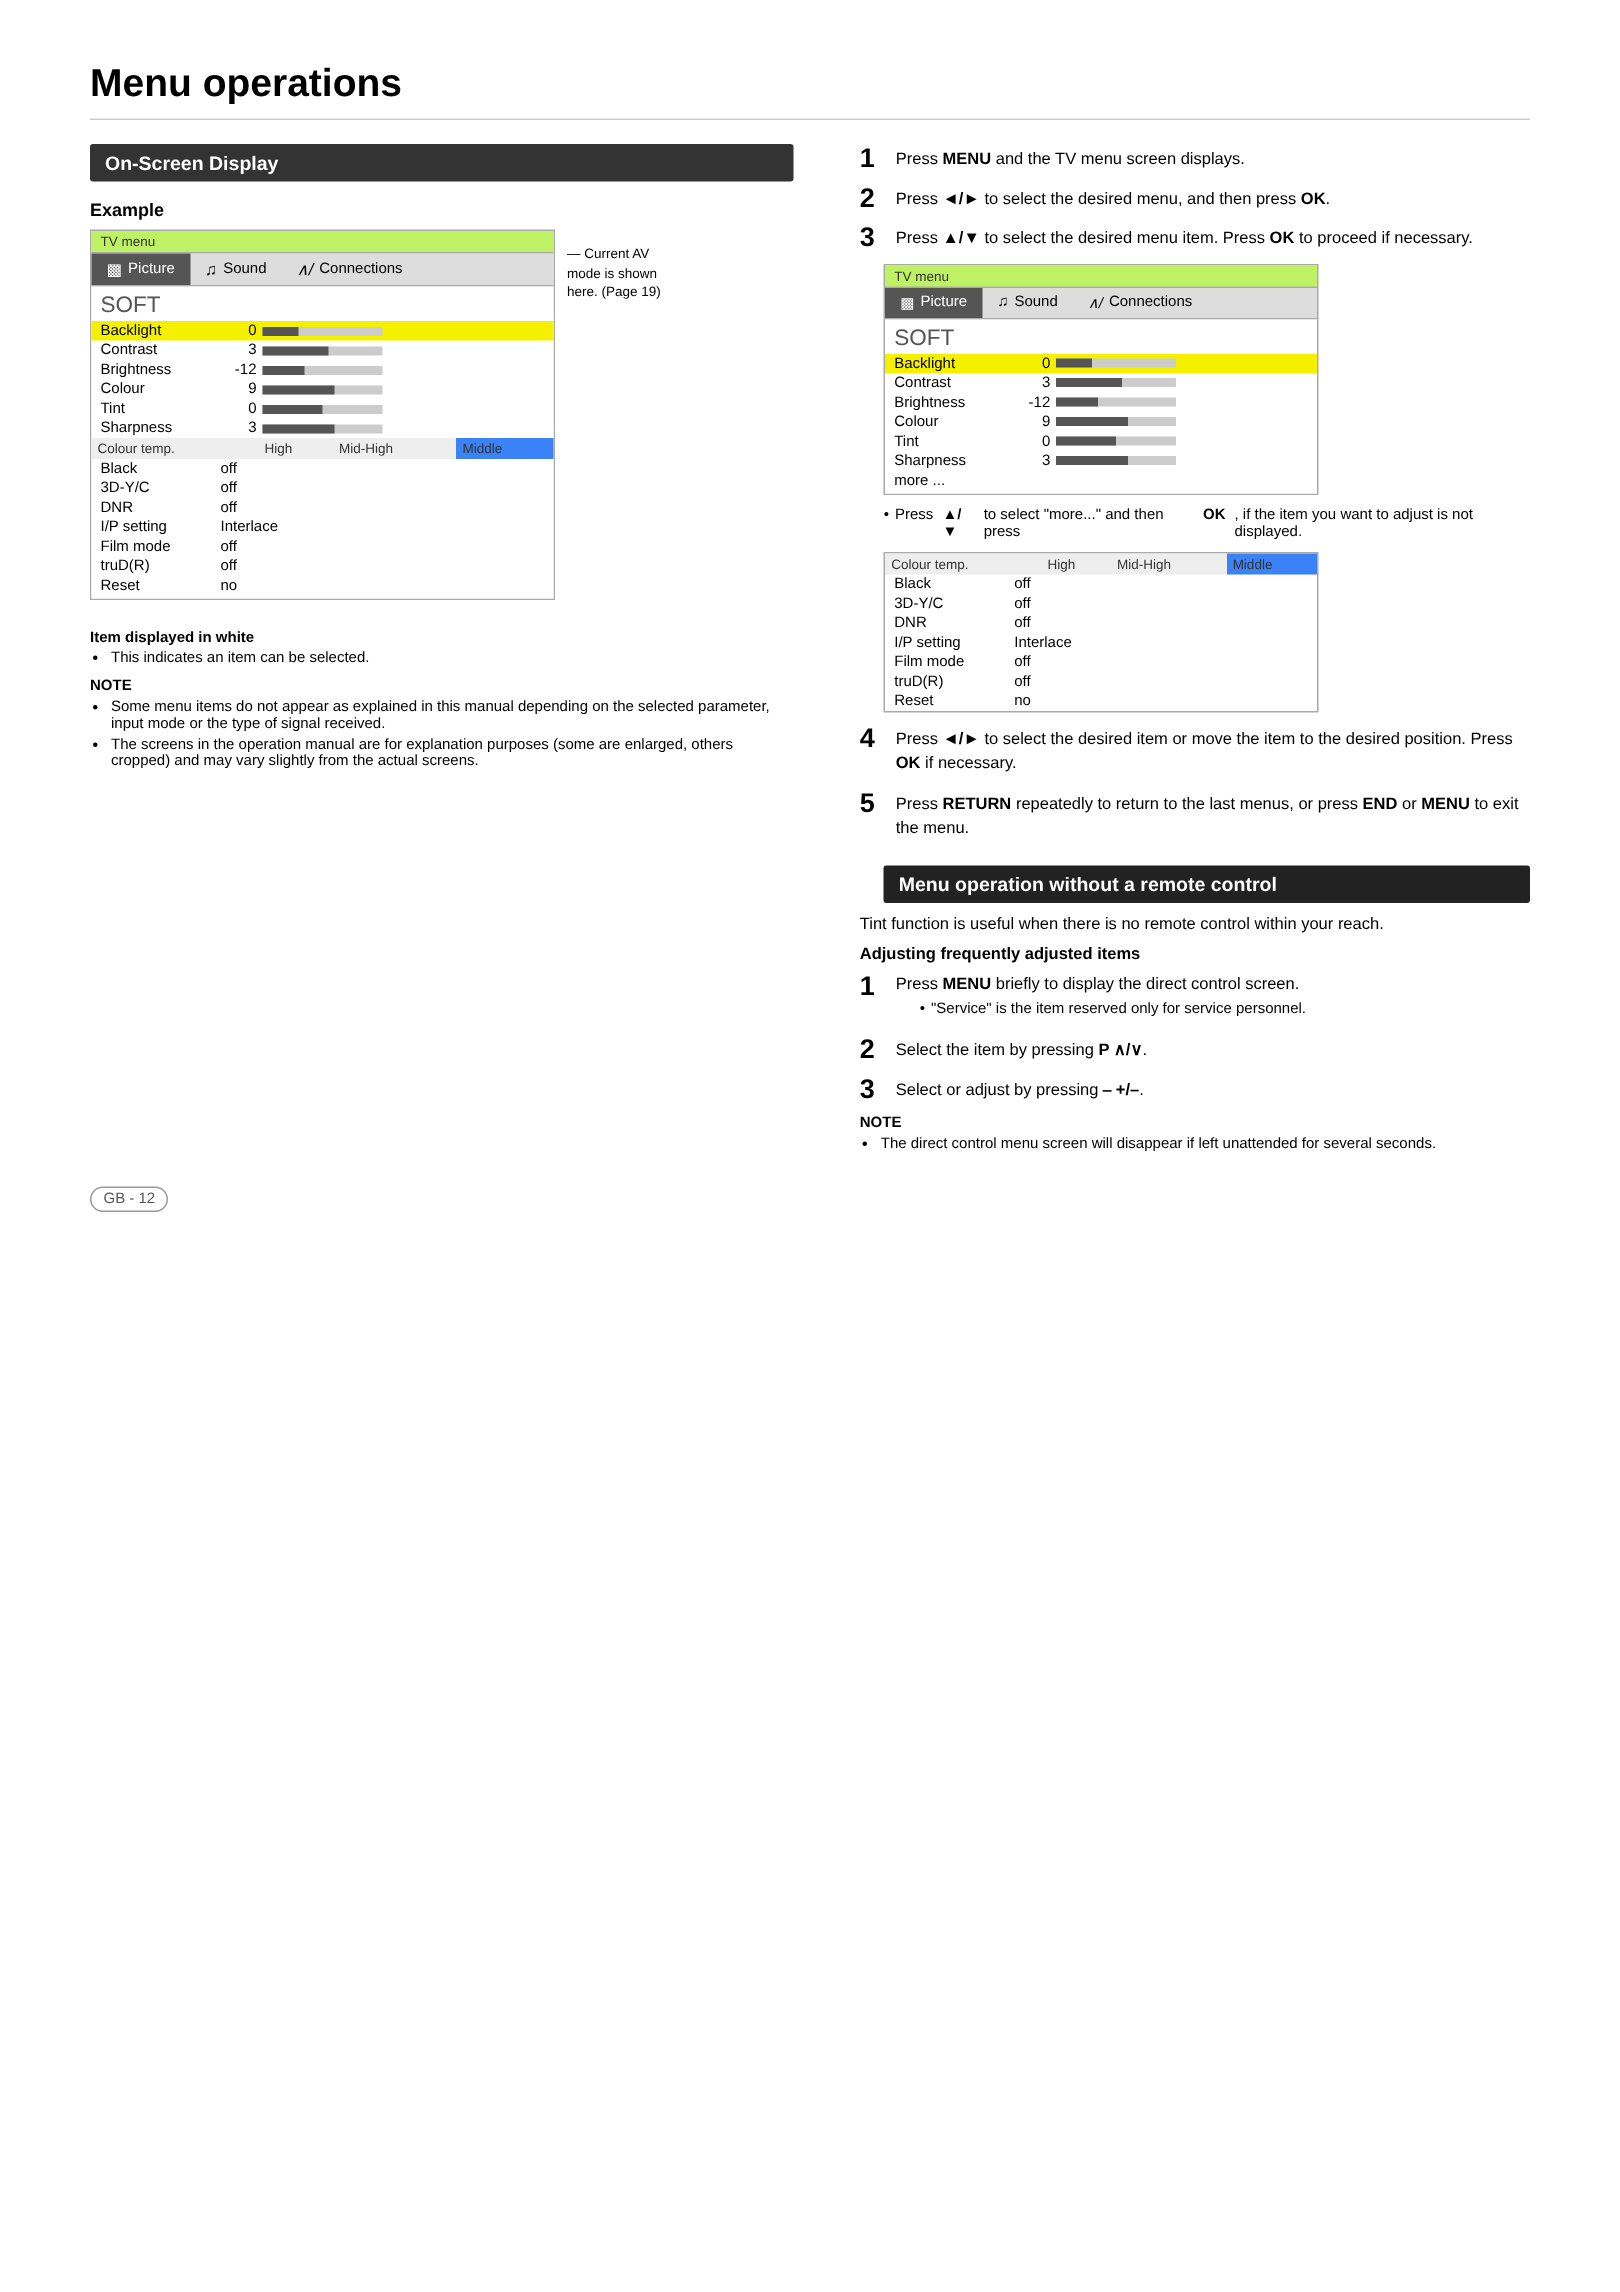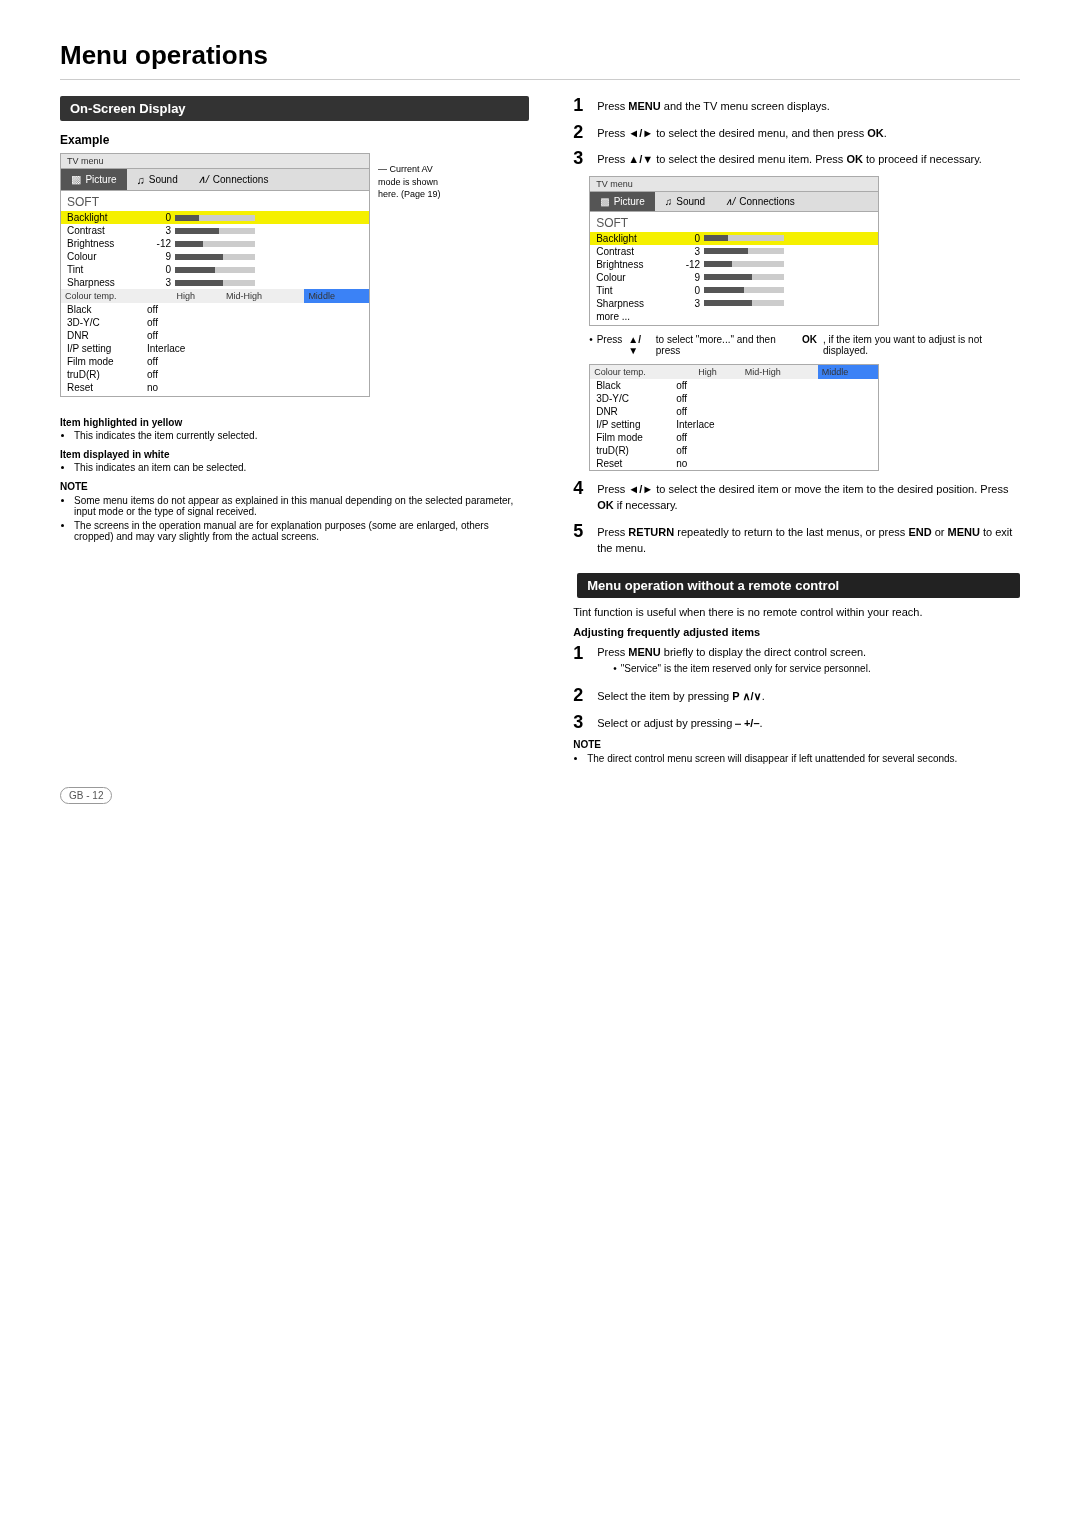--- a/index.html
+++ b/index.html
@@ -53,21 +53,21 @@
 
     
     .tv-menu-box {
       border: 1px solid #aaa;
       width: 310px;
       font-size: 10px;
       margin-bottom: 12px;
     }
 
     .tv-menu-label {
-      background: #e5e5e5;
+      background: #bef264;
       padding: 2px 6px;
       font-size: 9px;
       color: #333;
       border-bottom: 1px solid #aaa;
     }
 
     .tv-menu-tabs {
       display: flex;
       background: #ddd;
       border-bottom: 1px solid #aaa;
@@ -125,21 +125,21 @@
 
     .slider-fill {
       height: 100%;
       background: #555;
       position: absolute;
       left: 0;
       top: 0;
     }
 
     .tv-menu-row-soft {
-      font-size: 12px;
+      font-size: 15px;
       padding: 2px 6px;
       color: #555;
     }
 
     .off-rows .tv-menu-row {
       padding: 1px 6px;
     }
 
     .note-label {
       font-weight: bold;
@@ -211,21 +211,21 @@
       font-size: 10px;
       margin: 8px 0 8px 16px;
     }
 
     .section-header-dark {
       background: #222;
       color: #fff;
       font-size: 13px;
       font-weight: bold;
       padding: 5px 10px;
-      margin: 16px 0 8px 4px;
+      margin: 16px 0 8px 16px;
       border-radius: 2px;
     }
 
     .adjusting-title {
       font-weight: bold;
       font-size: 11px;
       margin-bottom: 6px;
     }
 
     .page-bottom {
@@ -388,26 +388,20 @@
               <span>no</span>
             </div>
           </div>
         </div>
       </div>
       <div class="current-av-note">
         — Current AV<br>mode is shown<br>here. (Page 19)
       </div>
     </div>
 
-    <div class="highlight-section">
-      <div class="highlight-label">Item highlighted in yellow</div>
-      <ul class="bullet-list">
-        <li>This indicates the item currently selected.</li>
-      </ul>
-    </div>
     <div class="highlight-section">
       <div class="highlight-label">Item displayed in white</div>
       <ul class="bullet-list">
         <li>This indicates an item can be selected.</li>
       </ul>
     </div>
 
     <div class="note-label">NOTE</div>
     <ul class="bullet-list">
       <li>Some menu items do not appear as explained in this manual depending on the selected parameter, input mode or the type of signal received.</li>

